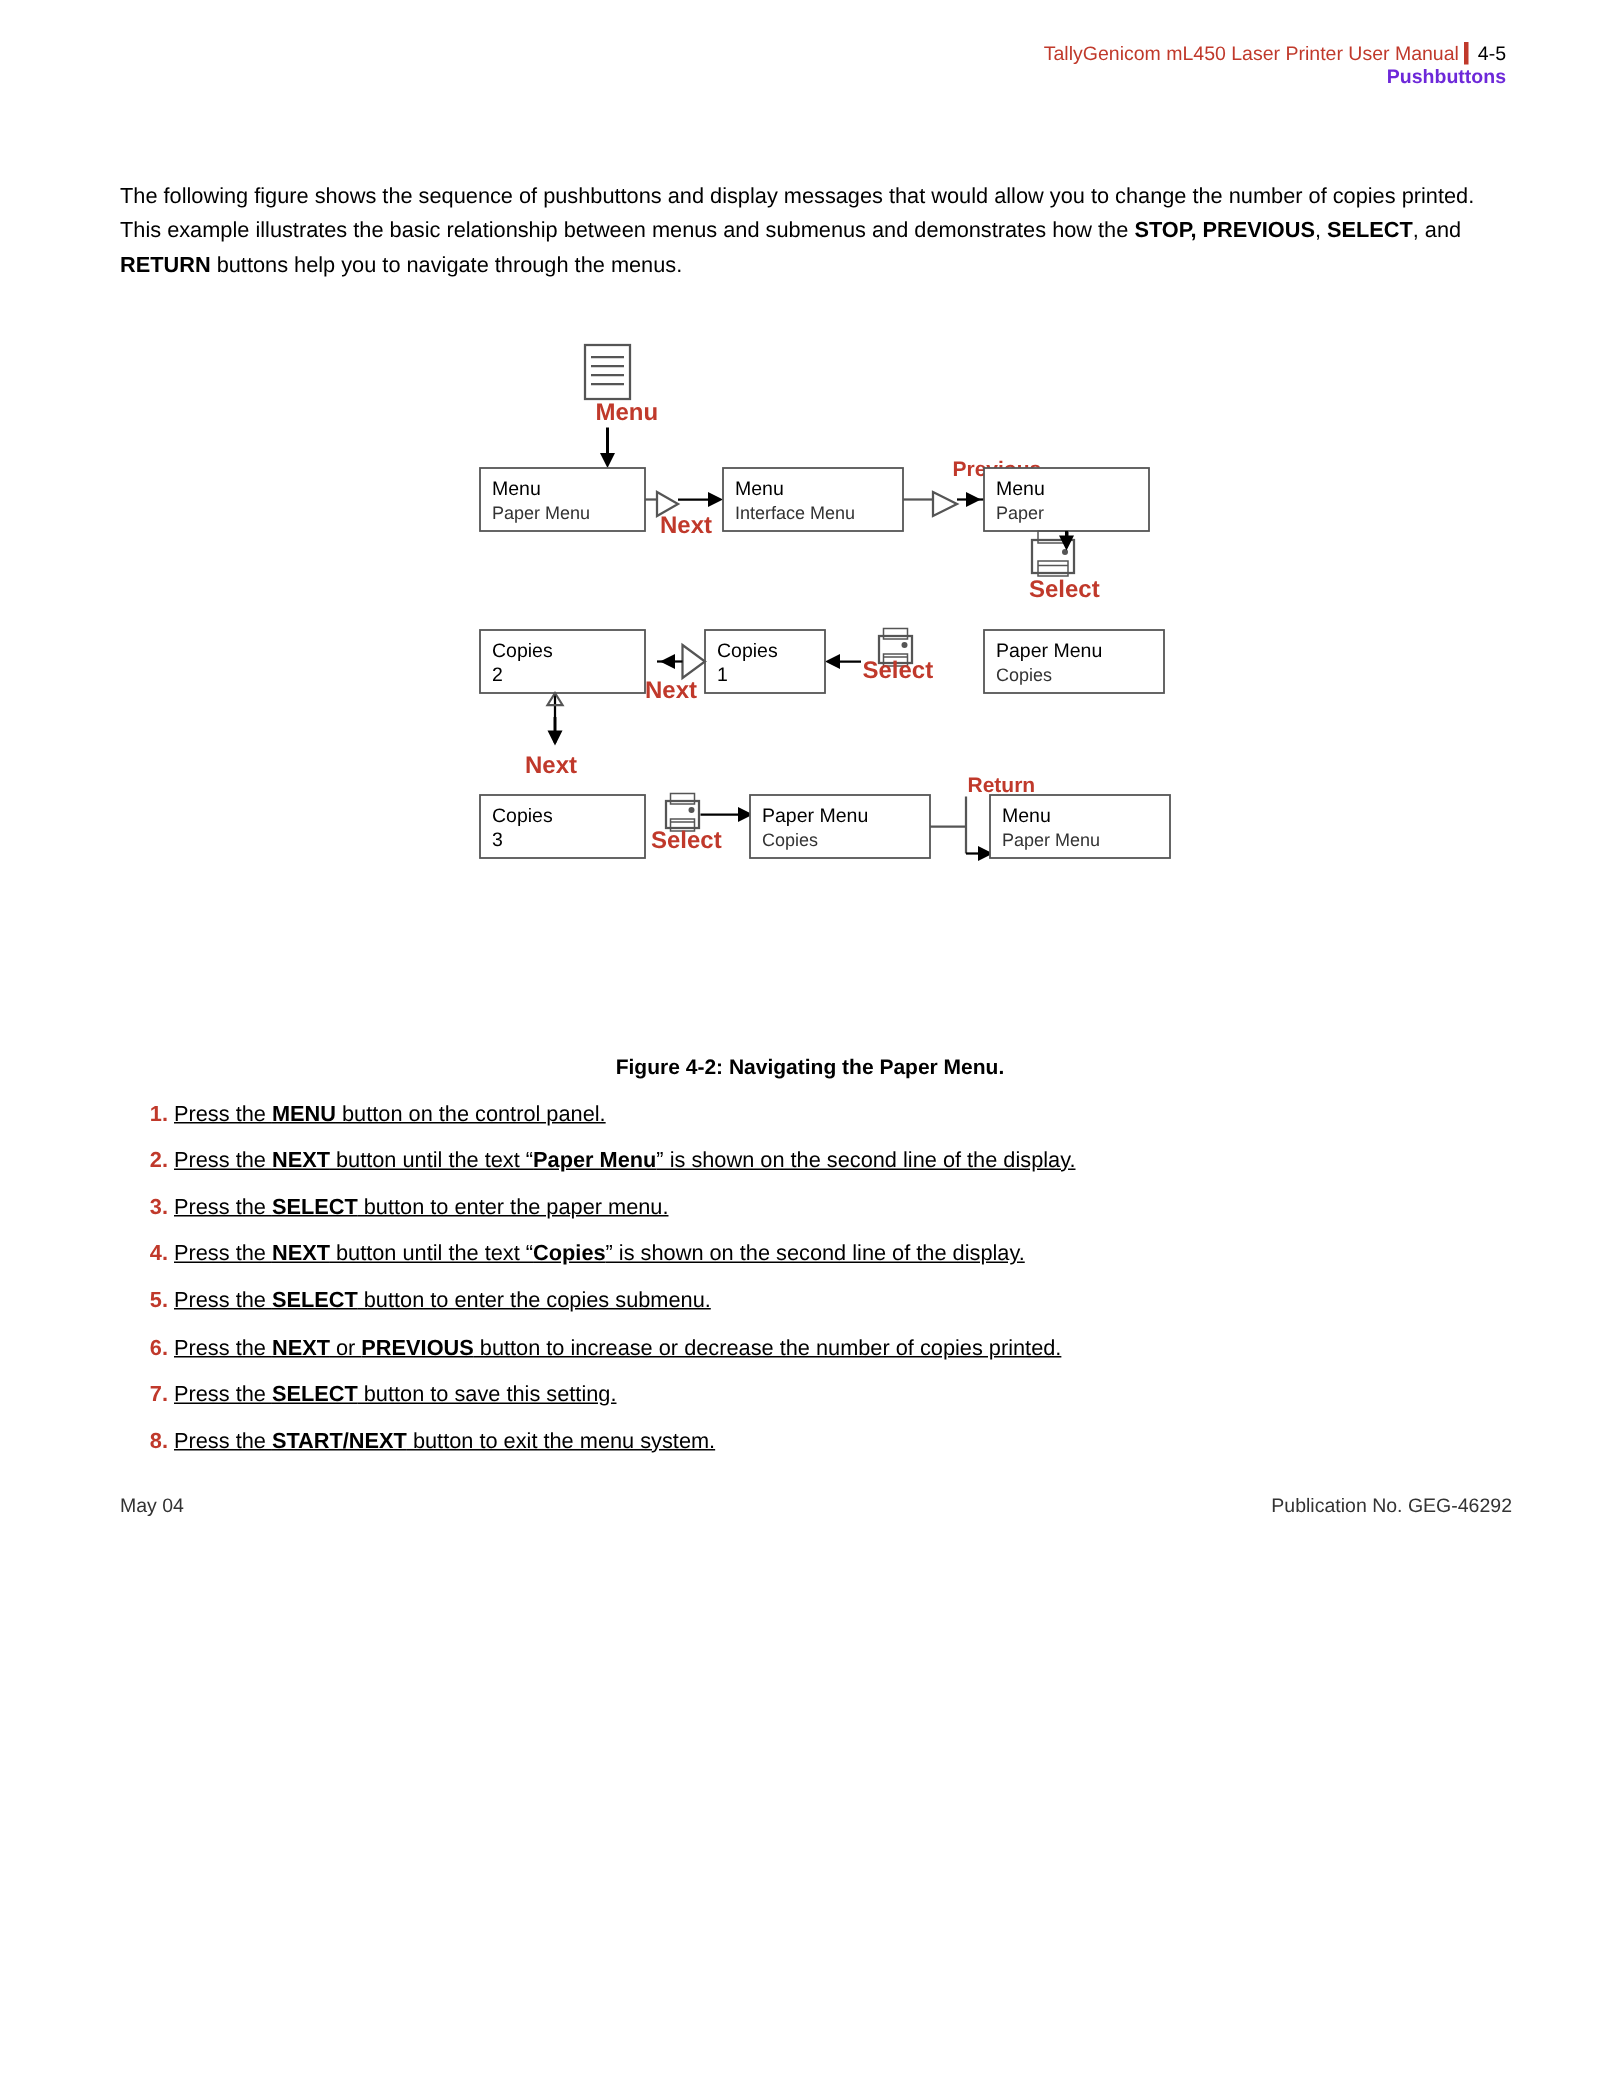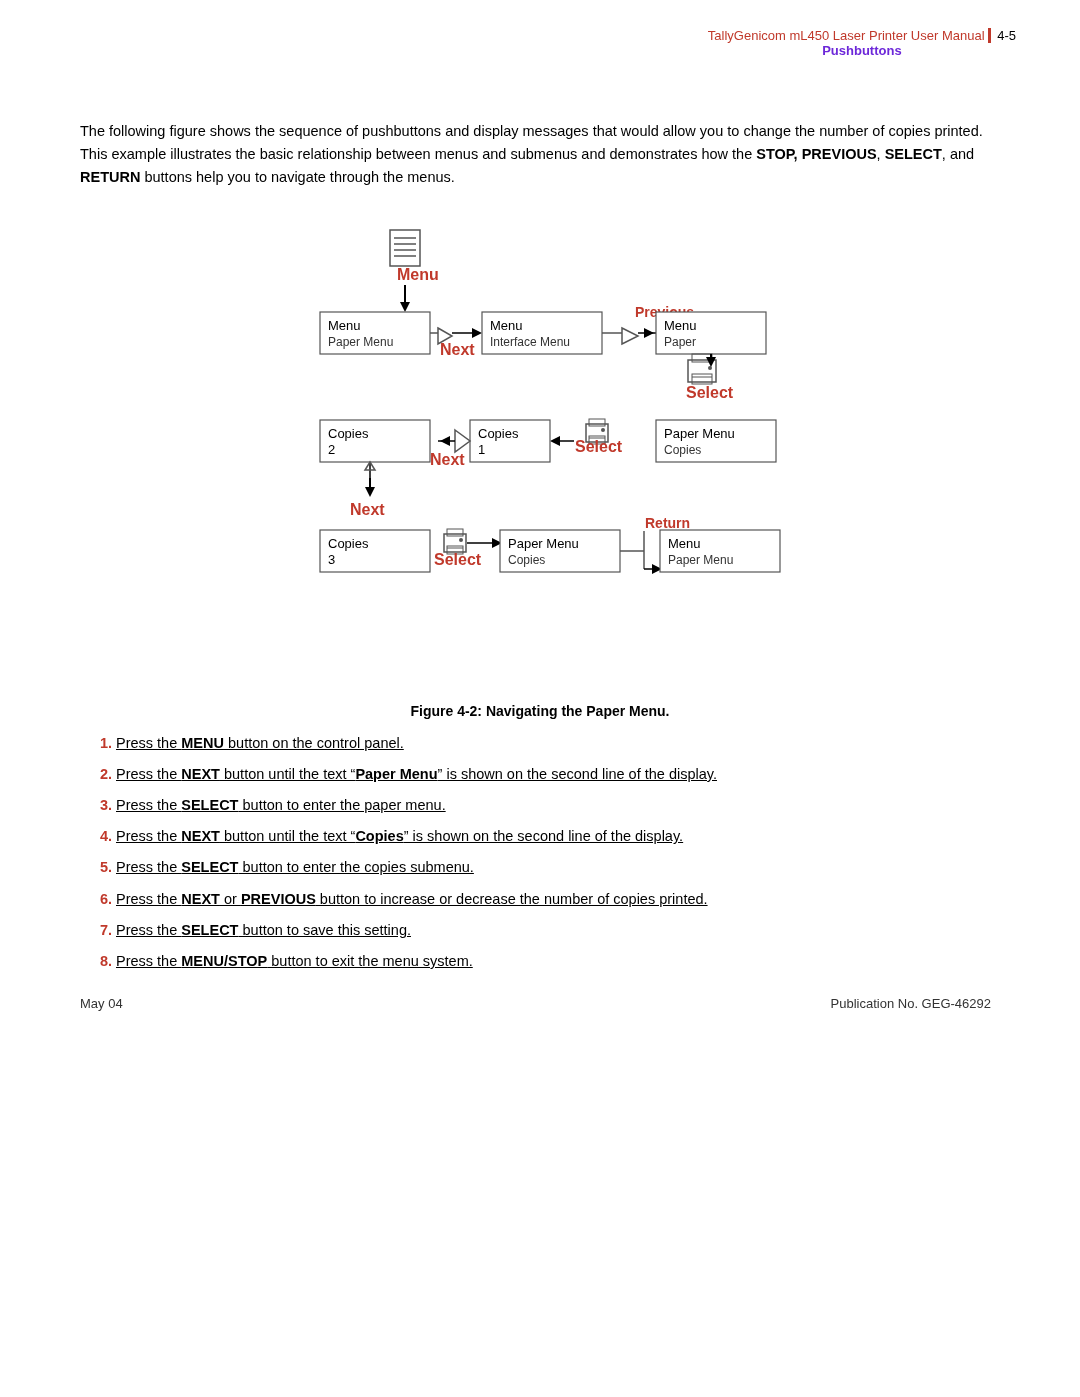--- a/index.html
+++ b/index.html
@@ -14,22 +14,22 @@
     }
 
     .page-container {
       padding: 60px 80px 60px 80px;
       position: relative;
     }
 
     .header {
       position: absolute;
       top: 28px;
-      right: 64px;
-      text-align: center;
+      right: 76px;
+      text-align: right;
       font-size: 13px;
     }
 
     .header-title {
       color: #c0392b;
     }
 
     .header-section {
       color: #6d28d9;
       font-weight: bold;
@@ -77,21 +77,21 @@
 
     .steps-list li::marker {
       color: #c0392b;
       font-weight: bold;
     }
 
     .footer {
       position: absolute;
       bottom: 30px;
       left: 80px;
-      right: 89px;
+      right: 72px;
       display: flex;
       justify-content: space-between;
       font-size: 13px;
       color: #333;
     }
   </style>
 </head>
 <body>
 
 <div class="page-container">
@@ -251,21 +251,21 @@
   </div>
 
   <ol class="steps-list" start="1">
     <li>Press the <strong>MENU</strong> button on the control panel.</li>
     <li>Press the <strong>NEXT</strong> button until the text “<strong>Paper Menu</strong>” is shown on the second line of the dis­play.</li>
     <li>Press the <strong>SELECT</strong> button to enter the paper menu.</li>
     <li>Press the <strong>NEXT</strong> button until the text “<strong>Copies</strong>” is shown on the second line of the display.</li>
     <li>Press the <strong>SELECT</strong> button to enter the copies submenu.</li>
     <li>Press the <strong>NEXT</strong> or <strong>PREVIOUS</strong> button to increase or decrease the number of copies printed.</li>
     <li>Press the <strong>SELECT</strong> button to save this setting.</li>
-    <li>Press the <strong>MENU/STOP</strong> button to exit the menu system.</li>
+    <li>Press the <strong>START/NEXT</strong> button to exit the menu system.</li>
   </ol>
 
   <div class="footer">
     <span>May 04</span>
     <span>Publication No. GEG-46292</span>
   </div>
 
 </div>
 
 </body></html>

